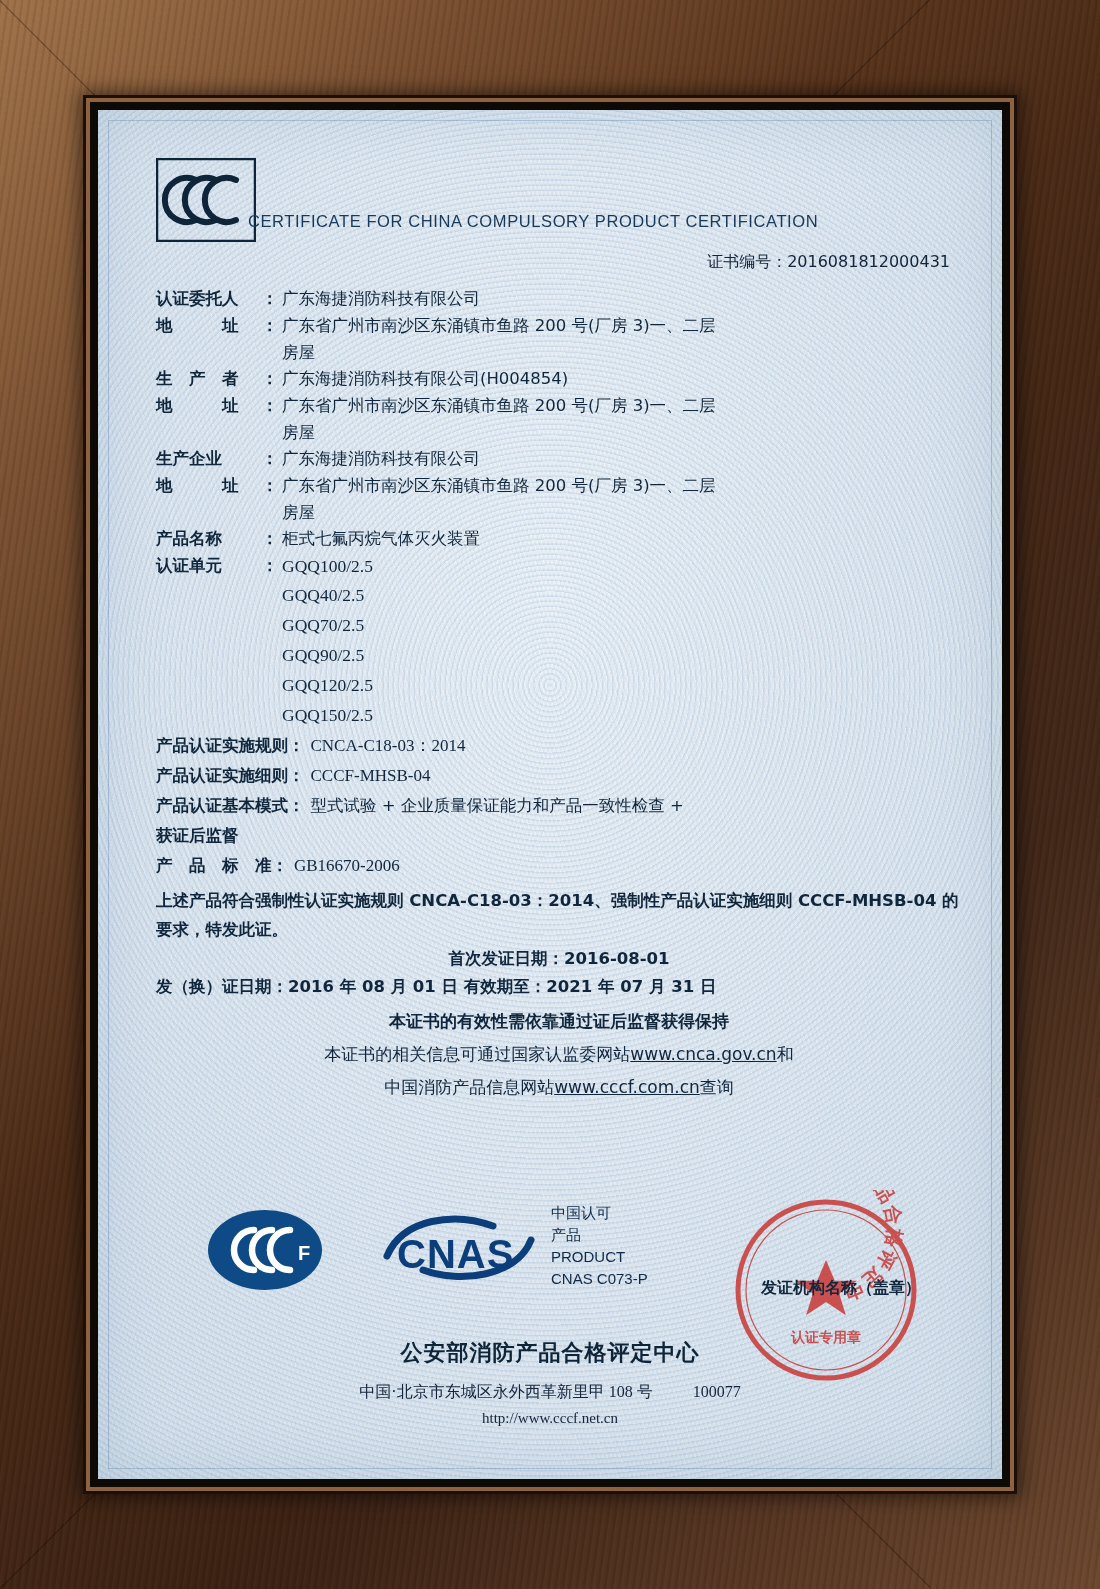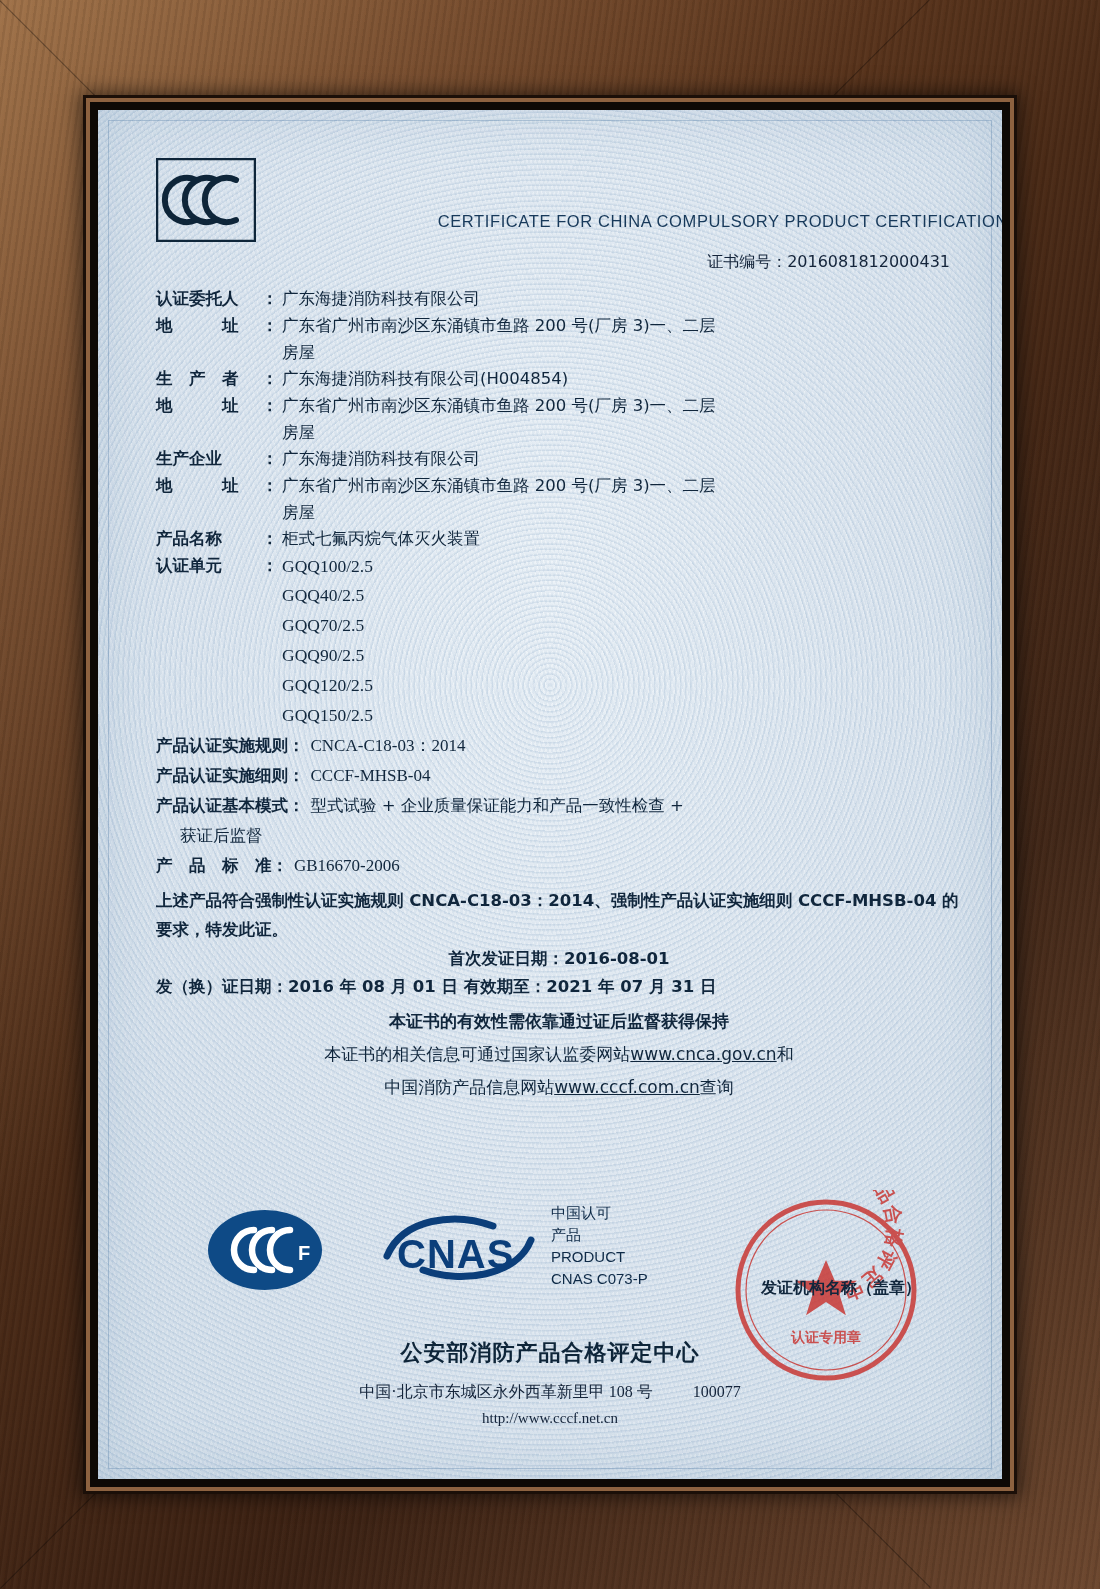--- a/index.html
+++ b/index.html
@@ -80,21 +80,21 @@
   }
   .ccc-logo svg{display:block;}
   .title-zh{
     position:absolute;left:190px;top:52px;width:700px;
     text-align:center;
     font-family:"DejaVu Sans", sans-serif;
     font-size:31px;font-weight:bold;letter-spacing:2px;color:#15324f;
   }
   .title-en{
     position:absolute;left:150px;top:102px;width:760px;
-    text-align:right;
+    text-align:left;
     font-family:"Liberation Sans", sans-serif;
     font-size:16.5px;letter-spacing:.6px;color:#17395a;
   }
   .cert-no{
     position:absolute;right:52px;top:142px;
     font-size:16px;color:#14243a;font-family:"DejaVu Sans", sans-serif;
   }
 
   
   .rows{position:absolute;left:58px;top:176px;right:40px;}
@@ -291,21 +291,21 @@
       </div>
       <div class="rule-row">
         <div class="rule-lbl">产品认证实施细则：</div>
         <div class="rule-val">CCCF-MHSB-04</div>
       </div>
       <div class="rule-row">
         <div class="rule-lbl">产品认证基本模式：</div>
         <div class="rule-val" style="font-family:'DejaVu Sans',sans-serif;font-size:16.5px;">型式试验 + 企业质量保证能力和产品一致性检查 +</div>
       </div>
       <div class="rule-row">
-        <div class="rule-lbl" style="font-weight:normal;margin-left:24px;">获证后监督</div>
+        <div class="rule-lbl" style="font-weight:bold;">获证后监督</div>
       </div>
       <div class="rule-row">
         <div class="rule-lbl">产　品　标　准：</div>
         <div class="rule-val">GB16670-2006</div>
       </div>
 
       <div class="para">上述产品符合强制性认证实施规则 CNCA-C18-03：2014、强制性产品认证实施细则 CCCF-MHSB-04 的要求，特发此证。</div>
 
       <div class="issue-first">首次发证日期：2016-08-01</div>
       <div class="issue-date">发（换）证日期：2016 年 08 月 01 日   有效期至：2021 年 07 月 31 日</div>

